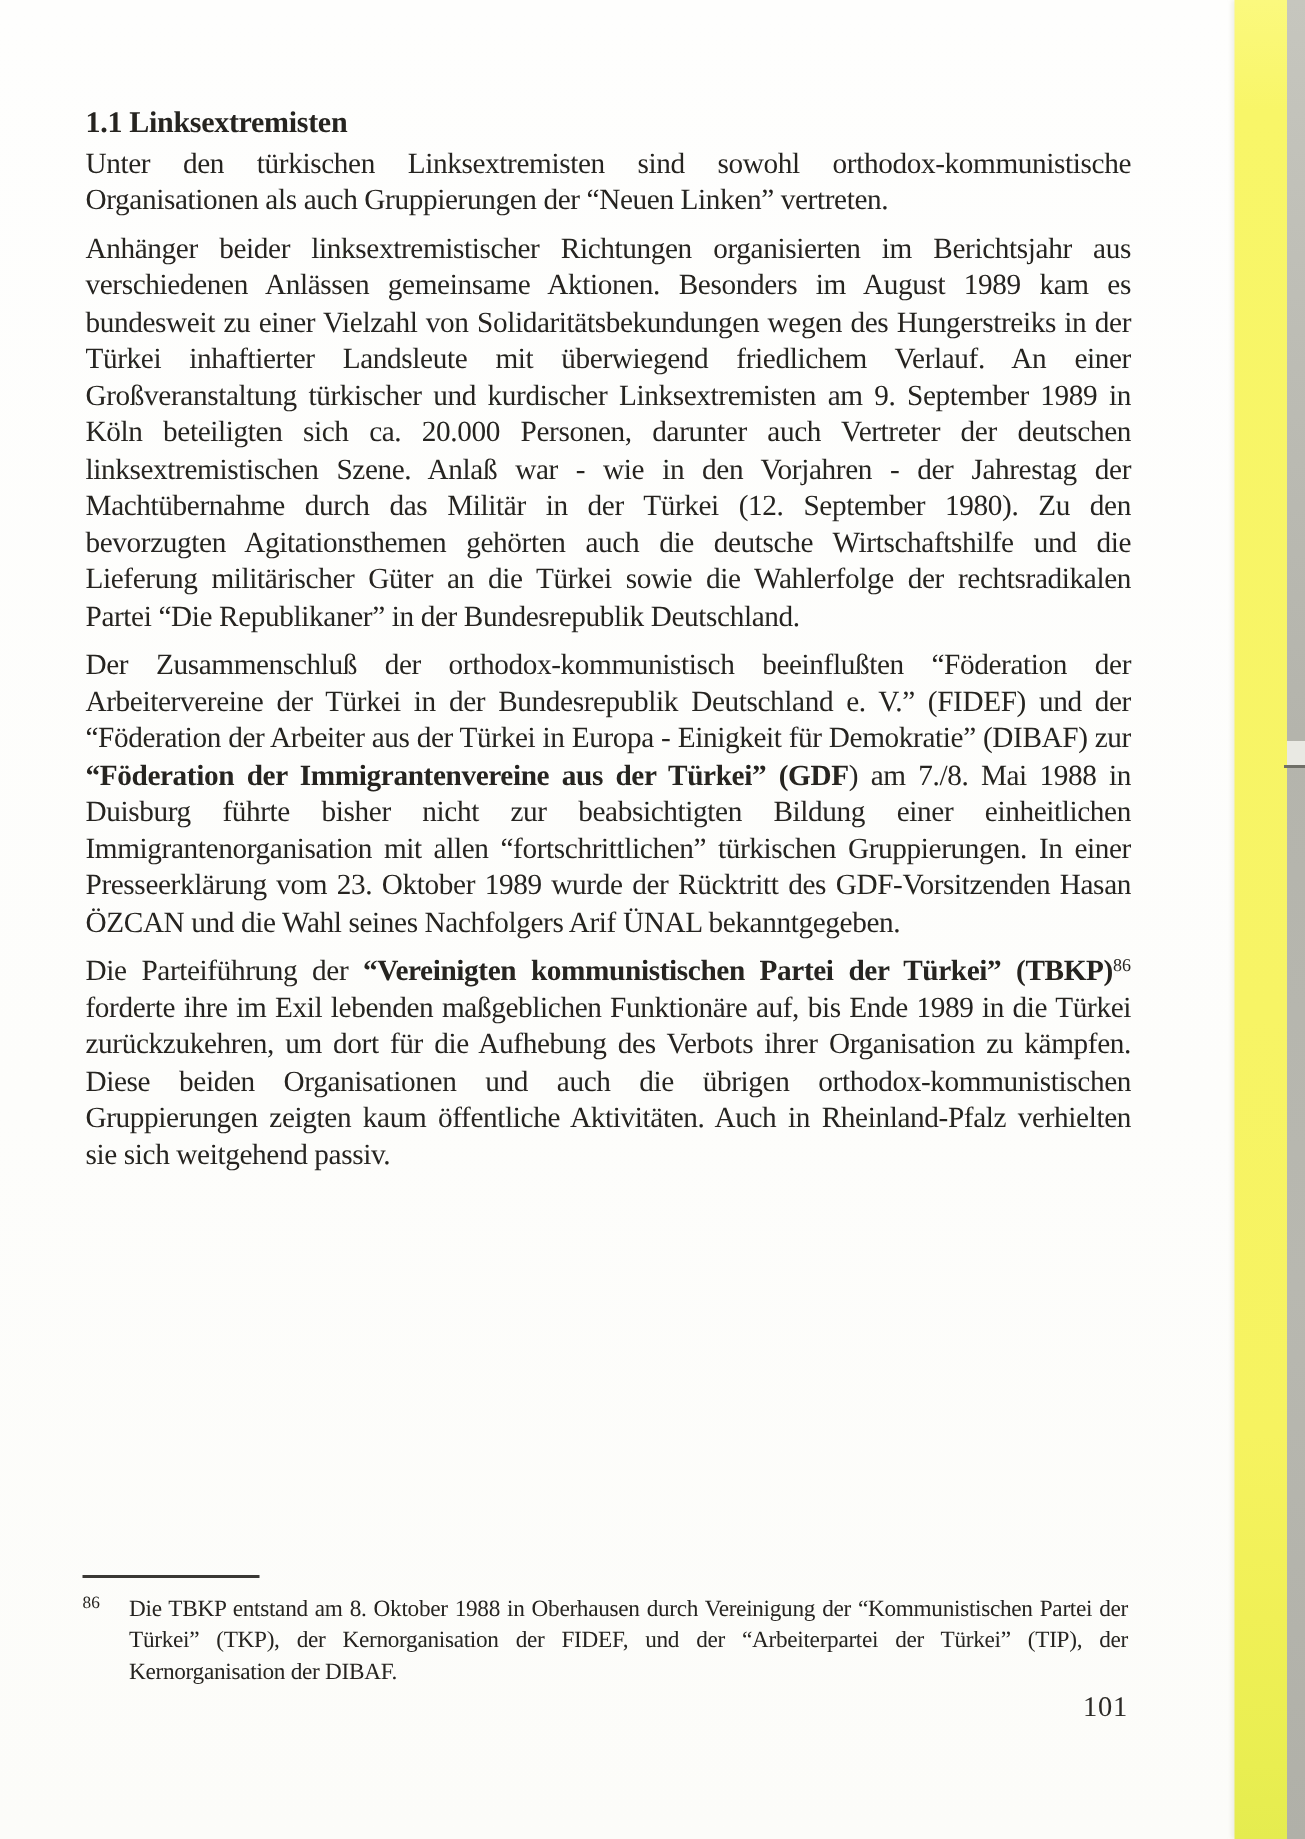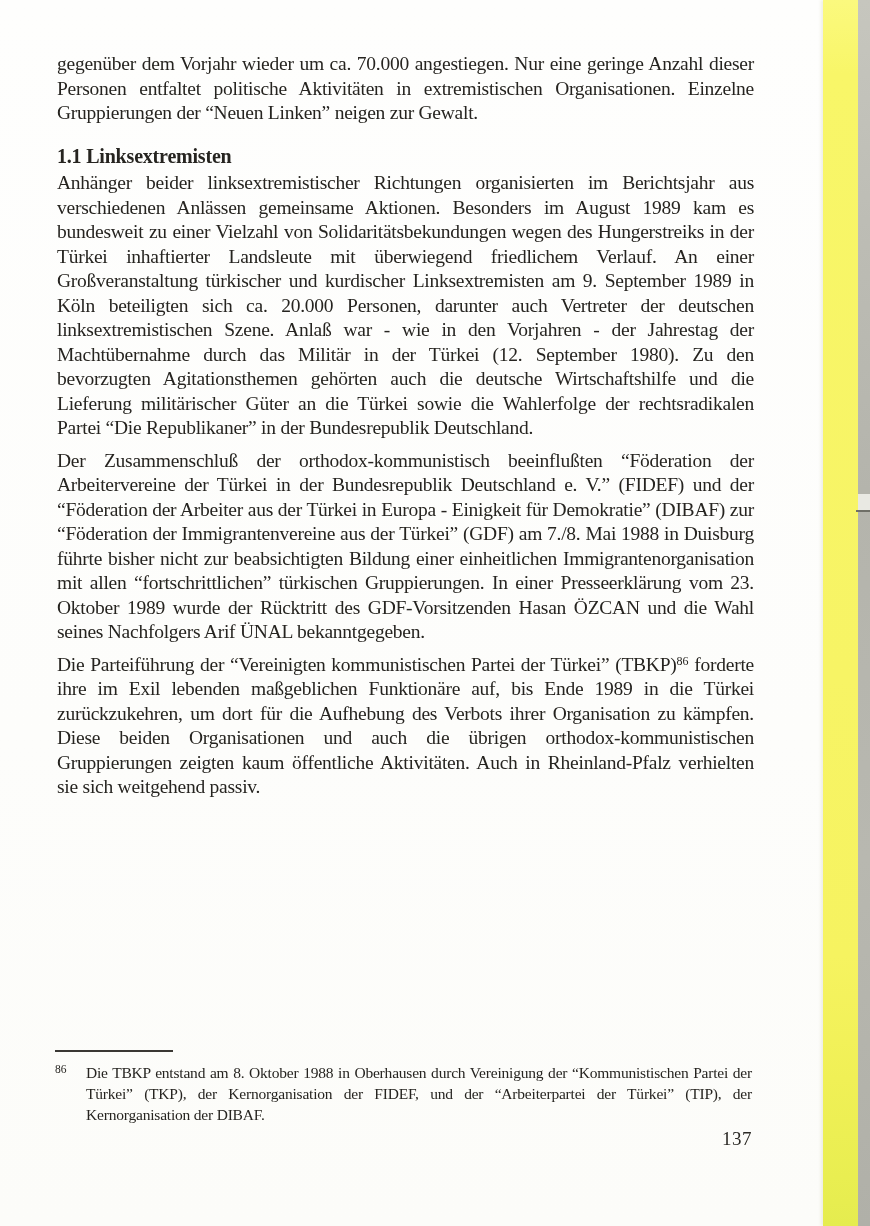--- a/index.html
+++ b/index.html
@@ -26,21 +26,21 @@
     text-align: justify;
     margin: 0 0 8px 0;
   }
   h2.shead {
     font-size: 20px;
     line-height: 24.5px;
     letter-spacing: -0.2px;
     font-weight: 700;
     margin: 18px 0 3px 0;
   }
-  .bold { font-weight: 400; }
+  .bold { font-weight: 700; }
   sup.fnref {
     font-size: 12px;
     line-height: 0;
     vertical-align: 6px;
     letter-spacing: 0;
   }
   .fnblock {
     position: absolute;
     left: 55px; top: 1050px; width: 697px;
   }
@@ -97,44 +97,44 @@
     background: #6f6f67;
   }
 </style>
 </head>
 <body>
 
 <div class="sheet">
 
   <div class="textcol">
 
-    <p class="body">gegenüber dem Vorjahr wieder um ca. 70.000 angestiegen. Nur eine geringe Anzahl dieser Personen entfaltet politische Aktivitäten in extremistischen Organisationen. Einzelne Gruppierungen der “Neuen Linken” neigen zur Gewalt.</p>
 
     <h2 class="shead">1.1 Linksextremisten</h2>
 
+    <p class="body">Unter den türkischen Linksextremisten sind sowohl orthodox-kommunistische Organisationen als auch Gruppierungen der “Neuen Linken” vertreten.</p>
 
     <p class="body">Anhänger beider linksextremistischer Richtungen organisierten im Berichtsjahr aus verschiedenen Anlässen gemeinsame Aktionen. Besonders im August 1989 kam es bundesweit zu einer Vielzahl von Solidaritätsbekundungen wegen des Hungerstreiks in der Türkei inhaftierter Landsleute mit überwiegend friedlichem Verlauf. An einer Großveranstaltung türkischer und kurdischer Linksextremisten am 9. September 1989 in Köln beteiligten sich ca. 20.000 Personen, darunter auch Vertreter der deutschen linksextremistischen Szene. Anlaß war - wie in den Vorjahren - der Jahrestag der Machtübernahme durch das Militär in der Türkei (12. September 1980). Zu den bevorzugten Agitationsthemen gehörten auch die deutsche Wirtschaftshilfe und die Lieferung militärischer Güter an die Türkei sowie die Wahlerfolge der rechtsradikalen Partei “Die Republikaner” in der Bundesrepublik Deutschland.</p>
 
 
     <p class="body"><span>Der Zusammenschluß der orthodox-kommunistisch beeinflußten “Föderation der Arbeitervereine der Türkei in der Bundesrepublik Deutschland e. V.” (FIDEF) und der “Föderation der Arbeiter aus der Türkei in Europa - Einigkeit für Demokratie” (DIBAF) zur </span><span class="bold">“Föderation der Immigrantenvereine aus der Türkei” (GDF</span><span>) am 7./8. Mai 1988 in Duisburg führte bisher nicht zur beabsichtigten Bildung einer einheitlichen Immigrantenorganisation mit allen “fortschrittlichen” türkischen Gruppierungen. In einer Presseerklärung vom 23. Oktober 1989 wurde der Rücktritt des GDF-Vorsitzenden Hasan ÖZCAN und die Wahl seines Nachfolgers Arif ÜNAL bekanntgegeben.</span></p>
 
     <p class="body"><span>Die Parteiführung der </span><span class="bold">“Vereinigten kommunistischen Partei der Türkei” (TBKP)</span><sup class="fnref">86</sup><span> forderte ihre im Exil lebenden maßgeblichen Funktionäre auf, bis Ende 1989 in die Türkei zurückzukehren, um dort für die Aufhebung des Verbots ihrer Organisation zu kämpfen. Diese beiden Organisationen und auch die übrigen orthodox-kommunistischen Gruppierungen zeigten kaum öffentliche Aktivitäten. Auch in Rheinland-Pfalz verhielten sie sich weitgehend passiv.</span></p>
 
 
 
   </div>
 
   <div class="fnblock">
     <div class="fndivider"></div>
     <div class="fnrow">
       <div class="fnmarker">86</div>
       <div class="fntext">Die TBKP entstand am 8. Oktober 1988 in Oberhausen durch Vereinigung der “Kommunistischen Partei der Türkei” (TKP), der Kernorganisation der FIDEF, und der “Arbeiterpartei der Türkei” (TIP), der Kernorganisation der DIBAF.</div>
     </div>
   </div>
 
-  <div class="pagenum">137</div>
+  <div class="pagenum">101</div>
 
   <div class="bookmark"></div>
   <div class="pageedge"></div>
   <div class="edgebreak"></div>
   <div class="edgeline"></div>
 
 </div>
 
 </body></html>

